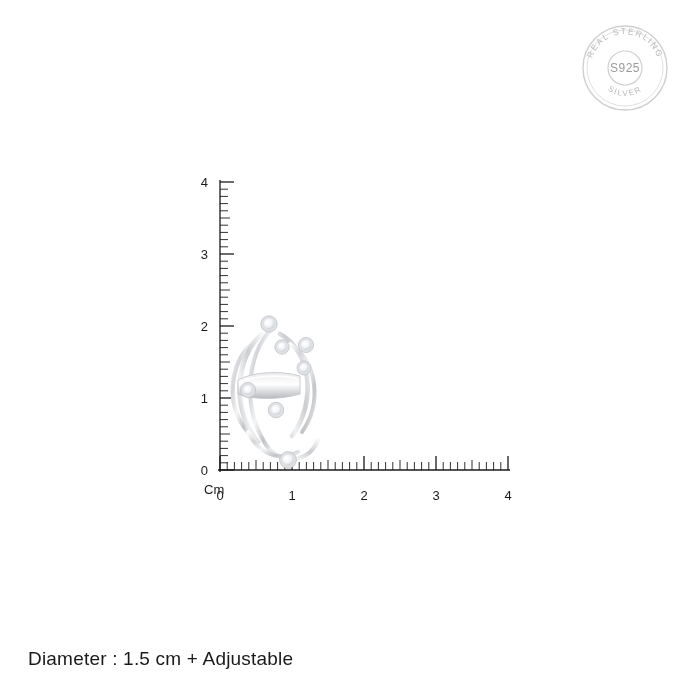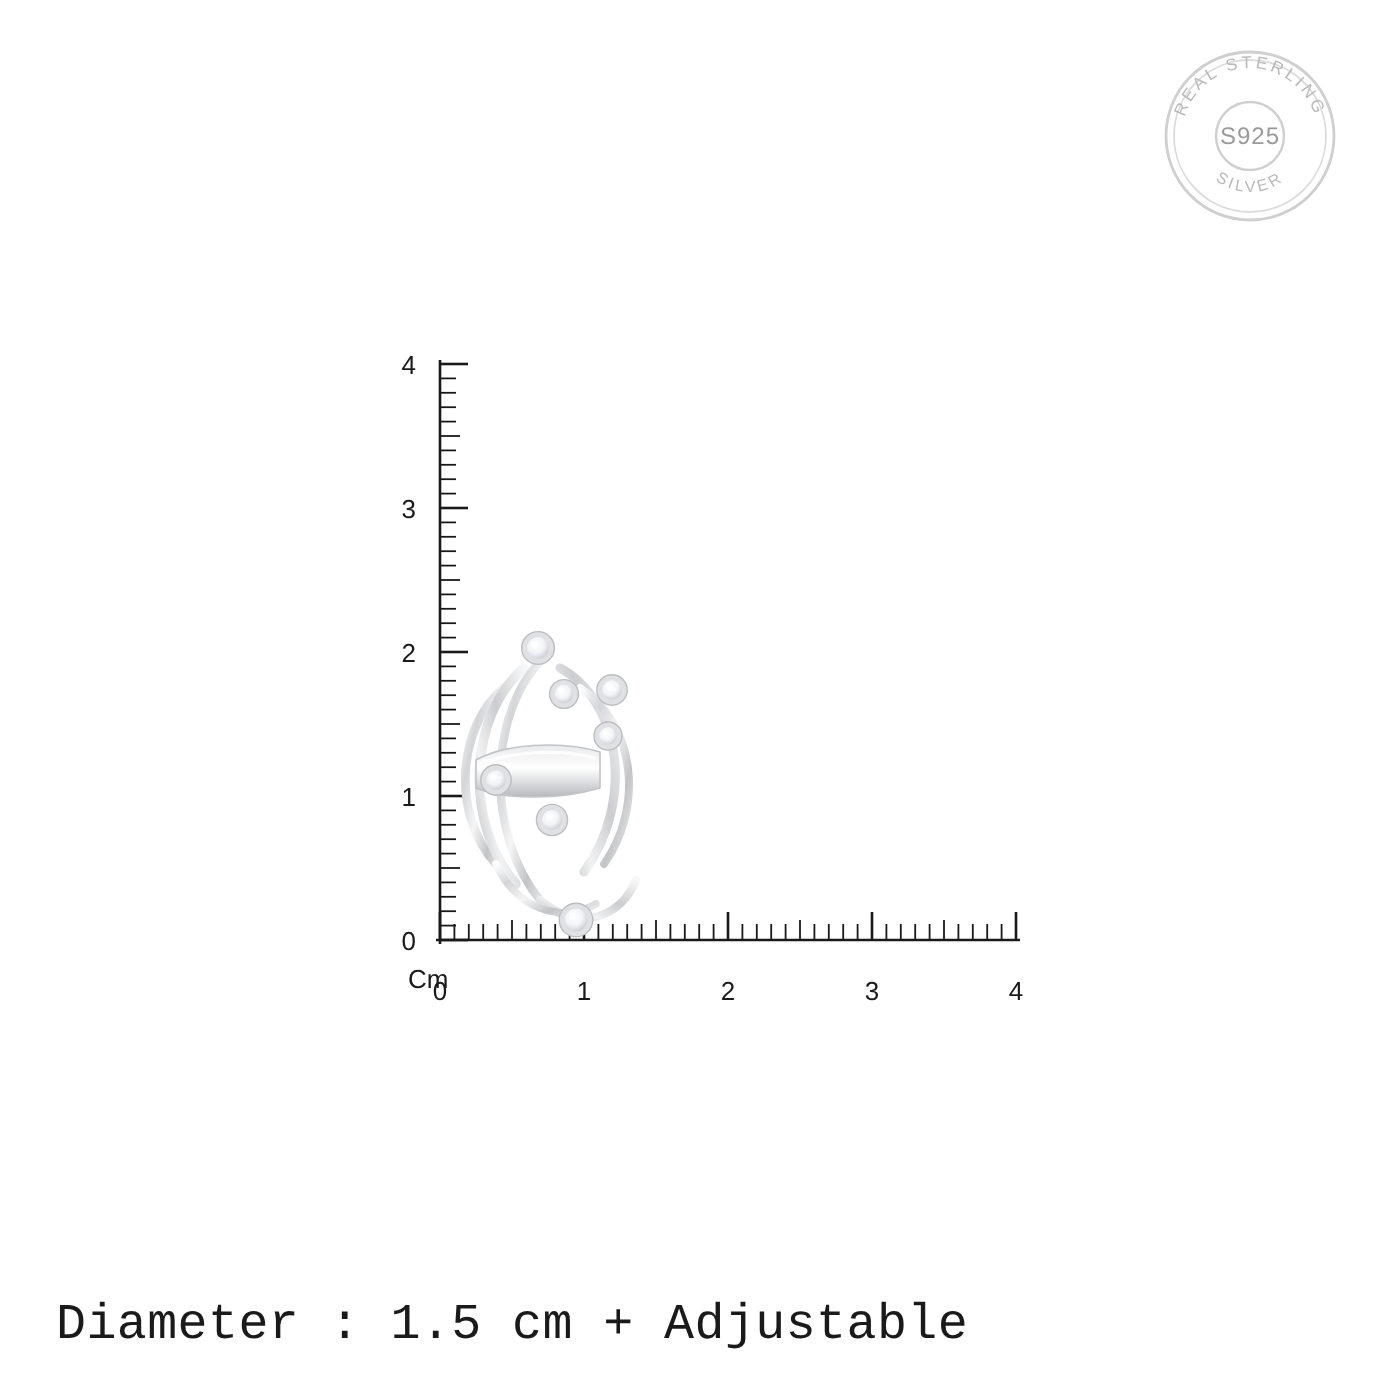--- a/index.html
+++ b/index.html
@@ -55,22 +55,22 @@
     width: 130px;
     height: 180px;
   }
   .product svg { display: block; }
 
   
   .caption {
     position: absolute;
     left: 28px;
     top: 648px;
-    font-size: 25px;
-    font-family: Liberation Mono, monospace;
+    font-size: 19px;
+    font-family: Liberation Sans, sans-serif;
     color: #1a1a1a;
     letter-spacing: 0.2px;
     white-space: nowrap;
   }
 </style>
 </head>
 <body>
 
 <div class="stamp">
   <svg width="100" height="100" viewBox="0 0 100 100" xmlns="http://www.w3.org/2000/svg">

